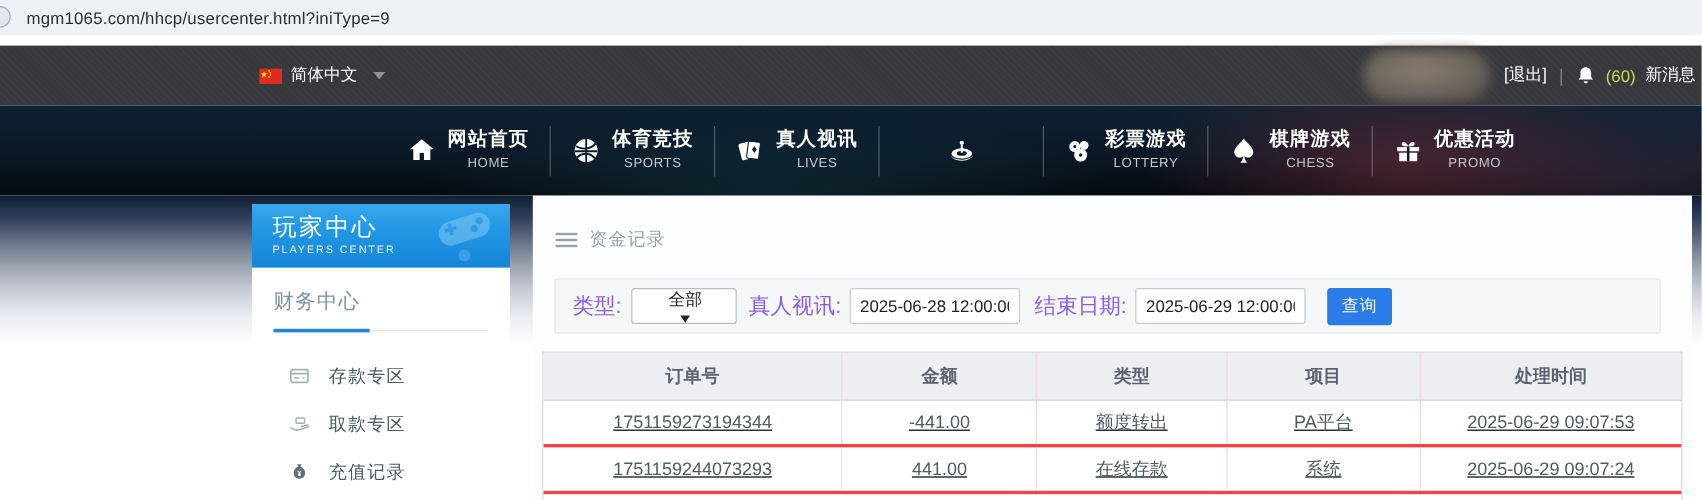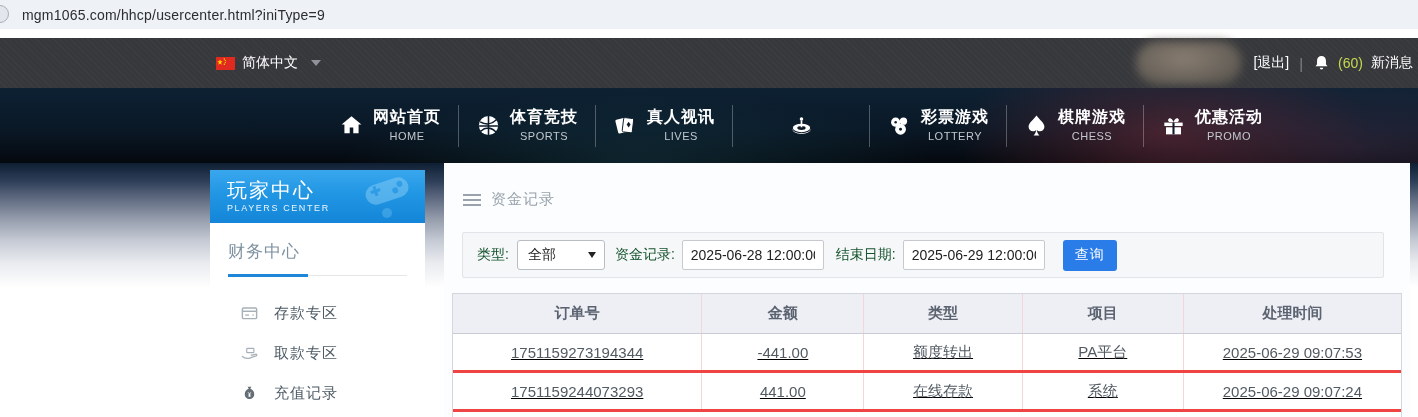--- a/index.html
+++ b/index.html
@@ -73,24 +73,24 @@
   
   .main { position:absolute; left:444px; top:0; width:966px; height:254px; background:#fcfdfe; }
   .main-title-row { position:absolute; left:19px; top:27px; display:flex; align-items:center; gap:10px; }
   .hamburger { display:flex; flex-direction:column; gap:3px; }
   .hamburger span { display:block; width:18px; height:2px; background:#9aa2ac; }
   .page-title { color:#98a2ac; font-size:15px; letter-spacing:1px; }
 
   .filter { position:absolute; left:18px; top:69px; width:922px; height:46px;
             background:#f6f7f9; border:1px solid #e1e4e9; border-radius:2px;
             display:flex; align-items:center; padding-left:14px; }
-  .f-label { font-size:14px; color:#14532d; }
+  .f-label { font-size:18px; color:#8b5cf6; }
   .select { width:88px; height:30px; background:#fff; border:1px solid #b9bdc4; border-radius:3px;
             margin:0 10px 0 8px; display:flex; align-items:center; justify-content:space-between;
-            padding:0 8px 0 10px; cursor:pointer; }
+            padding:0 8px 0 10px; cursor:pointer;flex-direction:column; }
   .select-value { font-size:14px; color:#222; }
   .select-caret { width:0; height:0; border-left:4.5px solid transparent; border-right:4.5px solid transparent;
                   border-top:6px solid #222; }
   .date-input { width:142px; height:30px; border:1px solid #c6cad0; border-radius:2px; background:#fff;
                 font-size:14px; color:#222; padding:0 8px; margin:0 12px 0 7px;
                 font-family:"Liberation Sans","DejaVu Sans",sans-serif; }
   .search-btn { width:54px; height:31px; background:#2a7de9; color:#fff; border:none; border-radius:3px;
                 font-size:14px; cursor:pointer; margin-left:6px;
                 font-family:"Liberation Sans","DejaVu Sans",sans-serif; letter-spacing:1px; }
 
@@ -286,21 +286,21 @@
         </span>
       <span class="page-title">资金记录</span>
     </div>
 
     <div class="filter">
       <span class="f-label">类型:</span>
       <div class="select">
         <span class="select-value">全部</span>
         <span class="select-caret"></span>
       </div>
-      <span class="f-label">资金记录:</span>
+      <span class="f-label">真人视讯:</span>
       <input class="date-input" value="2025-06-28 12:00:00" style="">
       <span class="f-label">结束日期:</span>
       <input class="date-input" value="2025-06-29 12:00:00" style="">
       <button class="search-btn">查询</button>
     </div>
 
     <div class="table">
       <div class="t-row t-head">
         <div class="t-cell">订单号</div>
         <div class="t-cell">金额</div>

